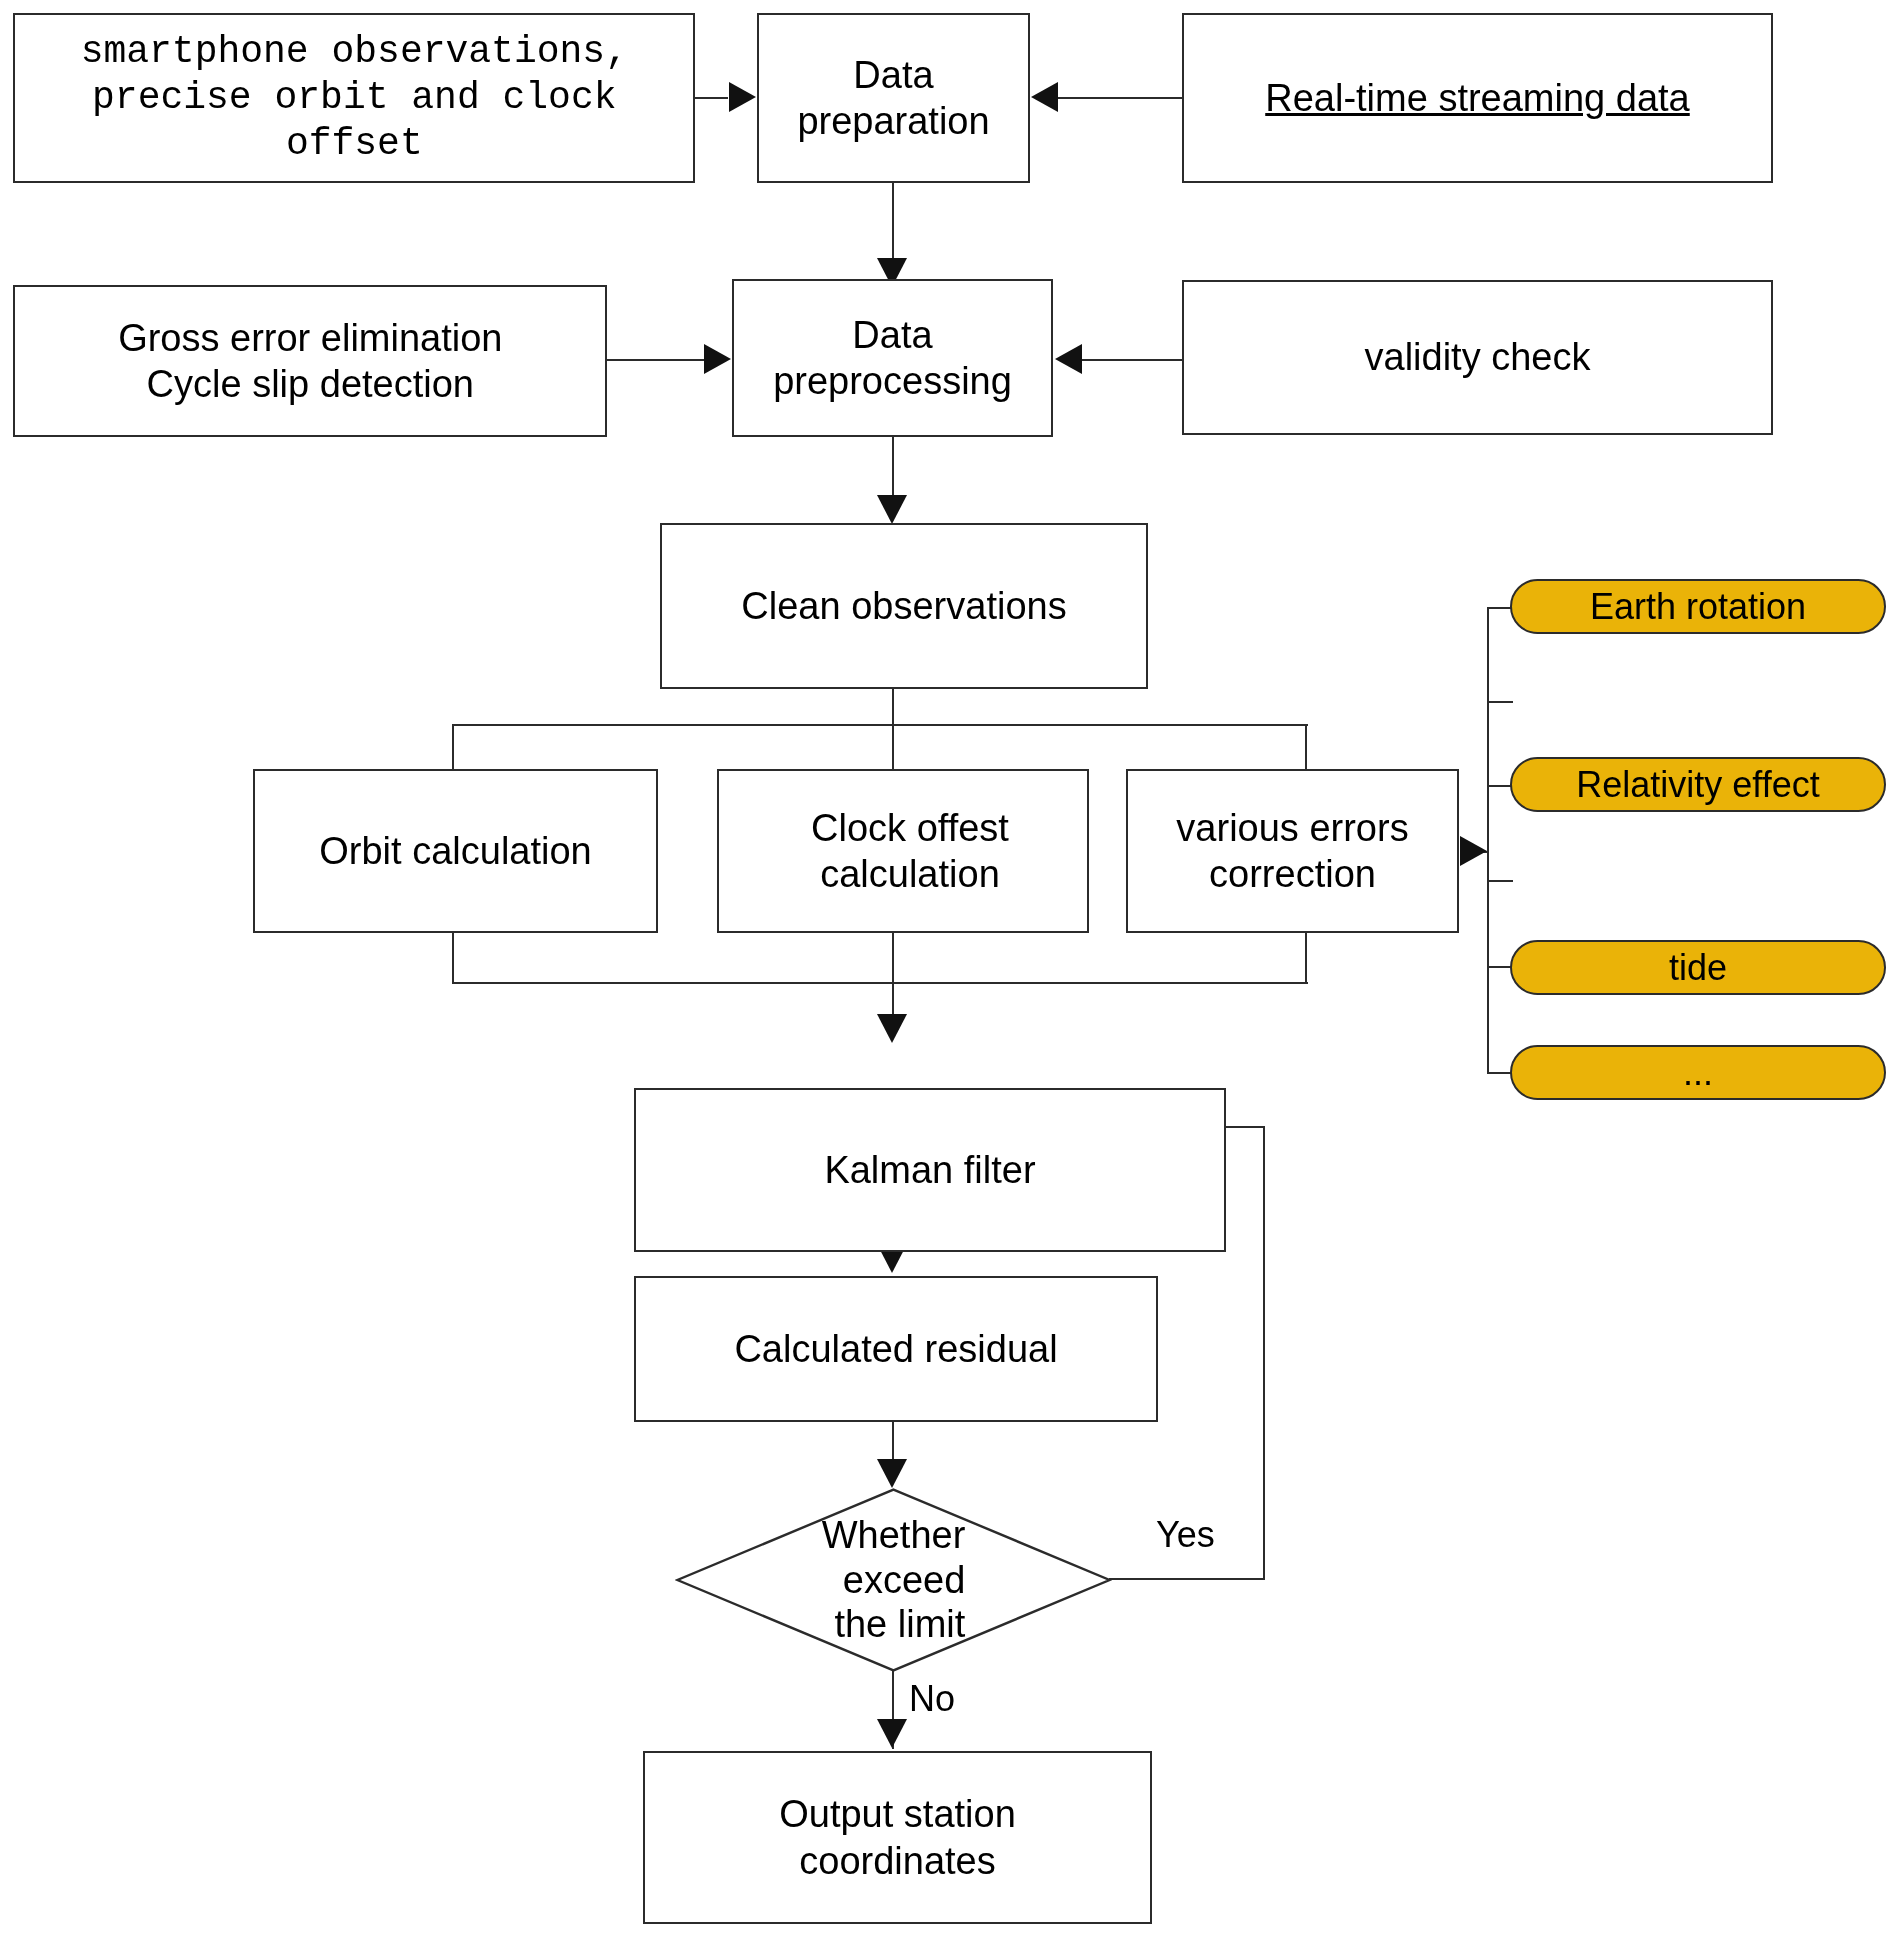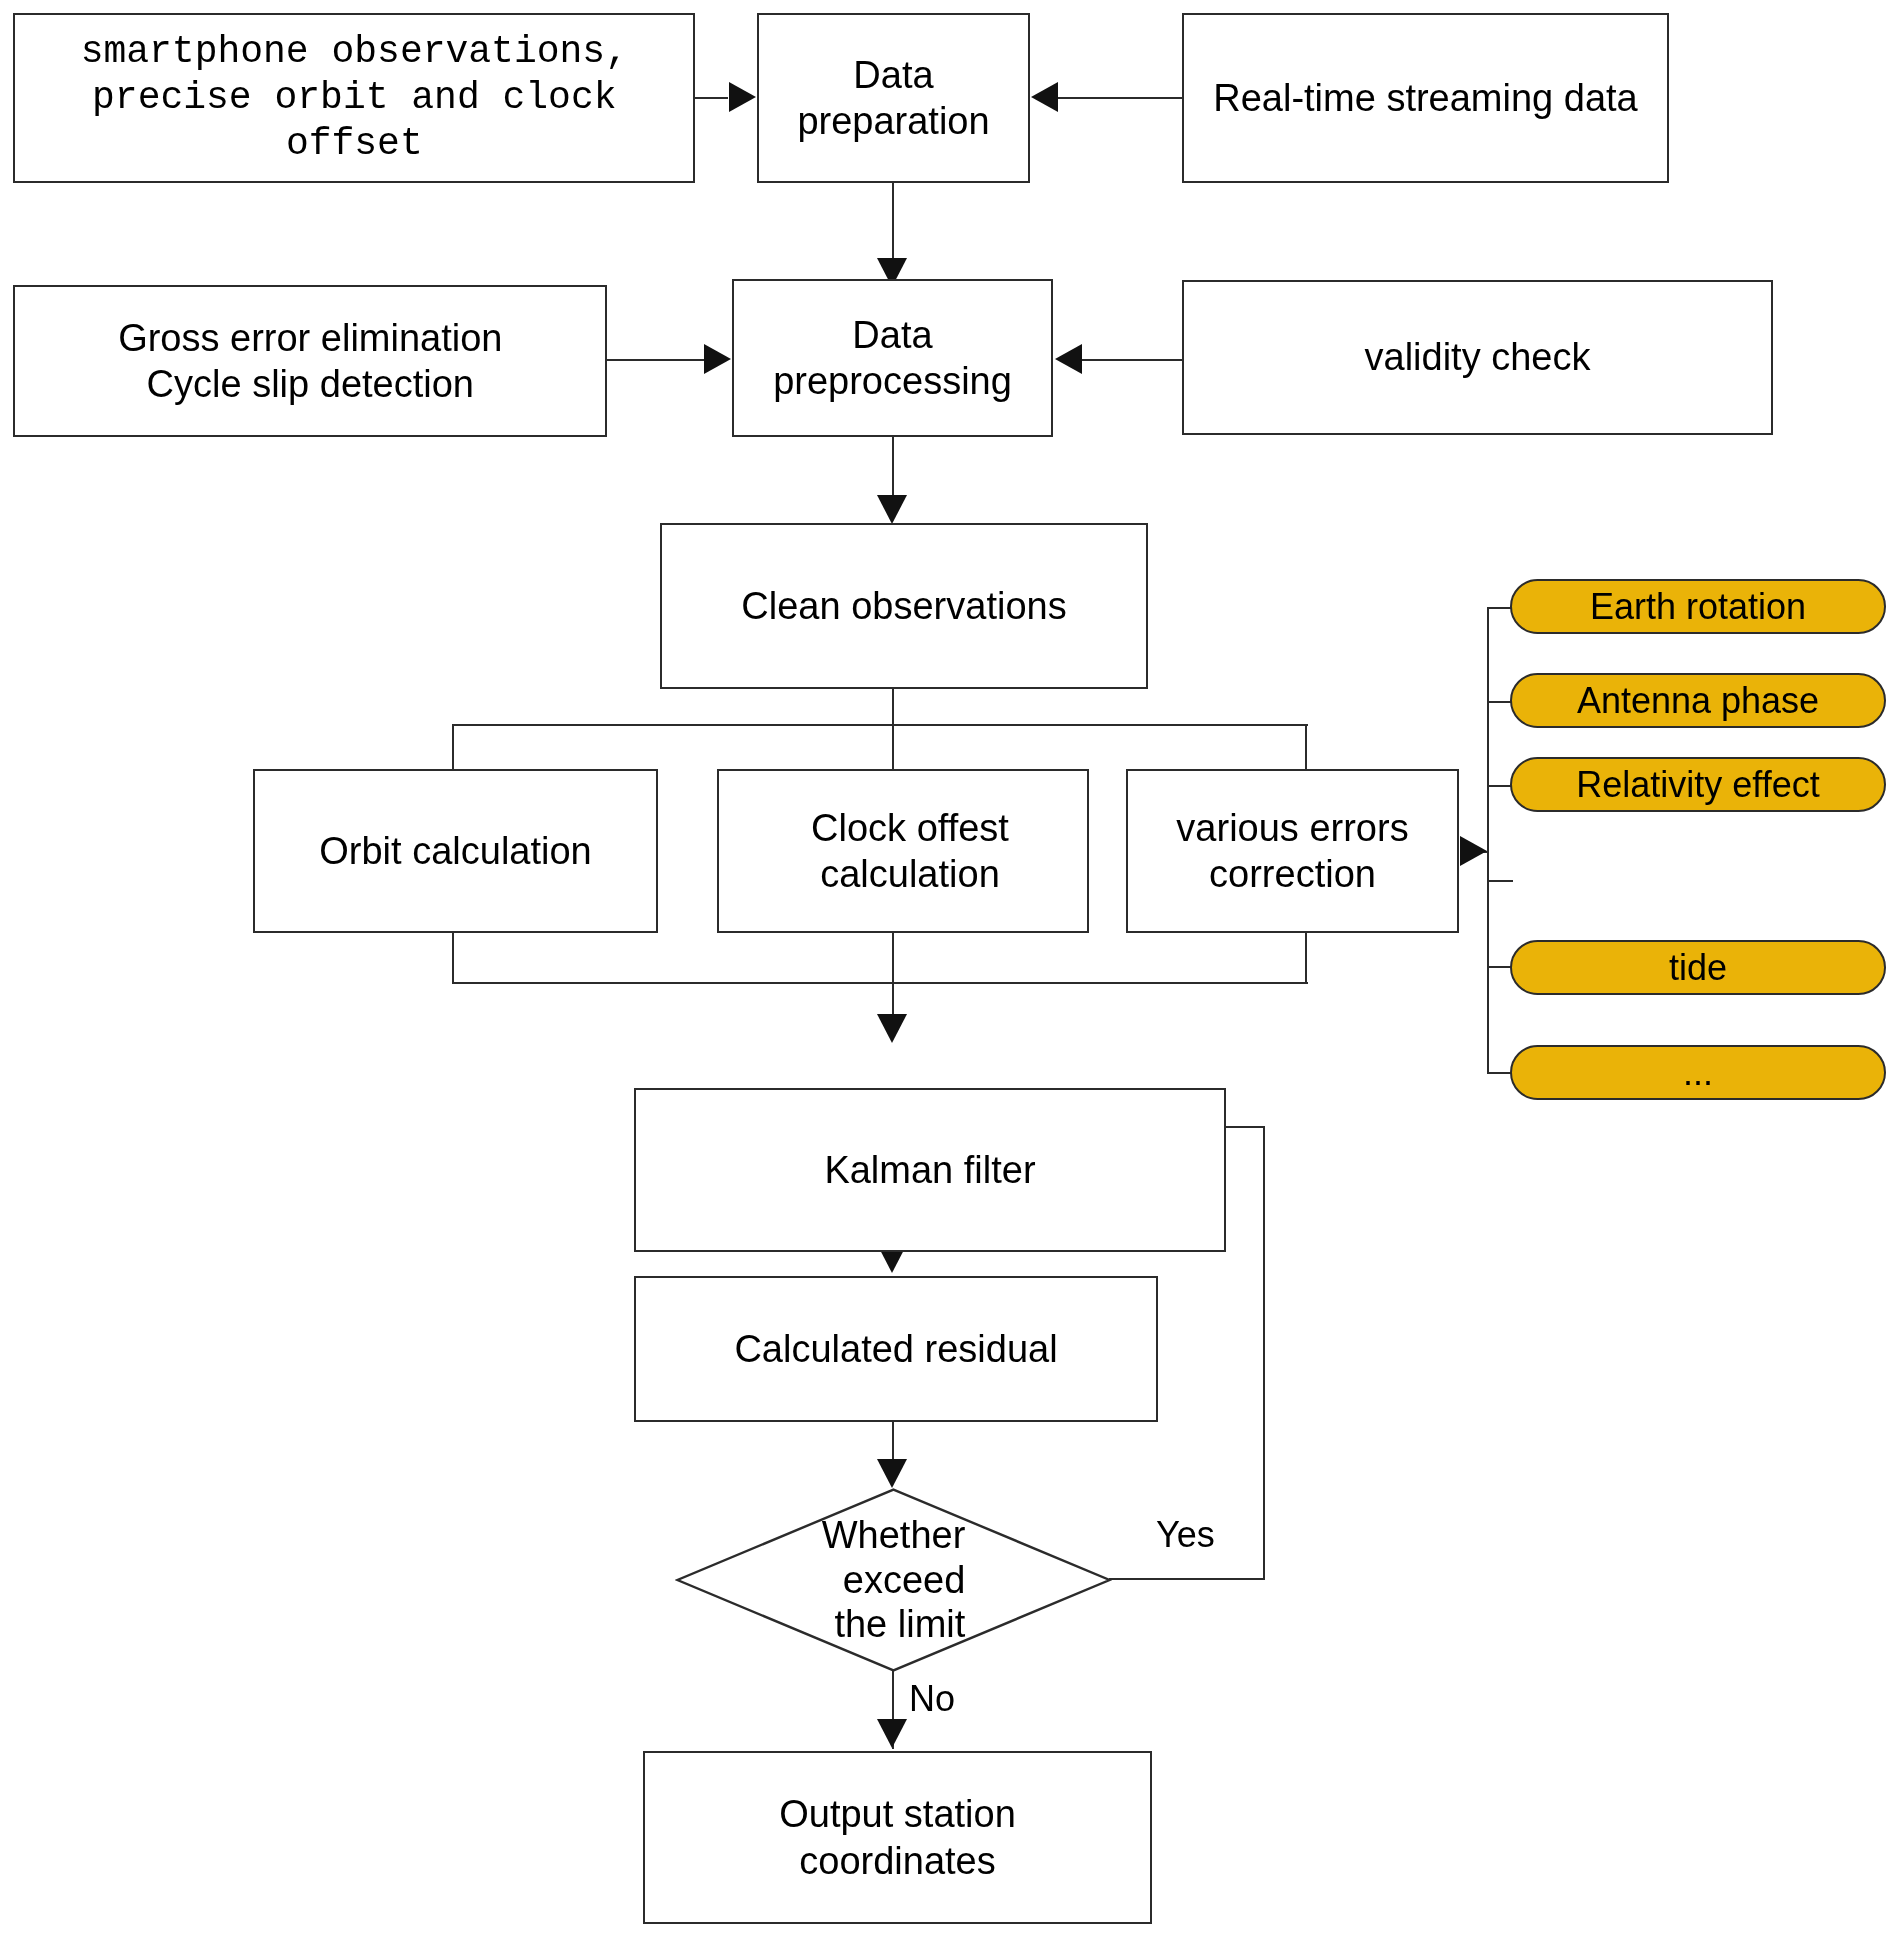--- a/index.html
+++ b/index.html
@@ -114,21 +114,21 @@
 <body>
 
 <div id="canvas">
 
   <div class="node" style="left:13.3px; top:13.3px; width:682px; height:170px;font-family:Liberation Mono, monospace;">smartphone observations,
 precise orbit and clock offset</div>
 
   <div class="node" style="left:757px; top:13.3px; width:273px; height:170px;">Data
 preparation</div>
 
-  <div class="node" style="left:1182px; top:13.3px; width:487px; height:170px;">Real-time streaming data</div>
+  <div class="node" style="left:1182px; top:13.3px; width:591px; height:170px;text-decoration:underline;">Real-time streaming data</div>
 
   <div class="hline" style="left:607px; top:97px; width:121px;"></div>
   <div class="arrow right" style="left:729px; top:82px;"></div>
 
   <div class="hline" style="left:1057px; top:97px; width:125px;"></div>
   <div class="arrow left" style="left:1031px; top:82px;"></div>
 
   <div class="vline" style="left:892px; top:183px; height:79px;"></div>
   <div class="arrow down" style="left:877px; top:258px;"></div>
 
@@ -177,21 +177,20 @@
   <div class="vline" style="left:1487px; top:607px; height:467px;"></div>
 
   <div class="hline" style="left:1487px; top:607px; width:25.5px;"></div>
   <div class="hline" style="left:1487px; top:701px; width:25.5px;"></div>
   <div class="hline" style="left:1487px; top:785px; width:25.5px;"></div>
   <div class="hline" style="left:1487px; top:880px; width:25.5px;"></div>
   <div class="hline" style="left:1487px; top:966px; width:25.5px;"></div>
   <div class="hline" style="left:1487px; top:1072px; width:25.5px;"></div>
 
   <div class="chip" style="left:1510px; top:579px; width:376px; height:55px;">Earth rotation</div>
-  <div class="chip" style="left:1510px; top:673px; width:376px; height:55px;">Antenna phase</div>
   <div class="chip" style="left:1510px; top:757px; width:376px; height:55px;">Relativity effect</div>
   <div class="chip" style="left:1510px; top:940px; width:376px; height:55px;">tide</div>
   <div class="chip" style="left:1510px; top:1045px; width:376px; height:55px;">...</div>
 
   <div class="node" style="left:634px; top:1088px; width:592px; height:164px;">Kalman filter</div>
 
   <div class="vline" style="left:892px; top:1206px; height:40px;"></div>
   <div class="arrow down" style="left:877px; top:1244px;"></div>
 
   <div class="node" style="left:634px; top:1276px; width:524px; height:146px;">Calculated residual</div>

